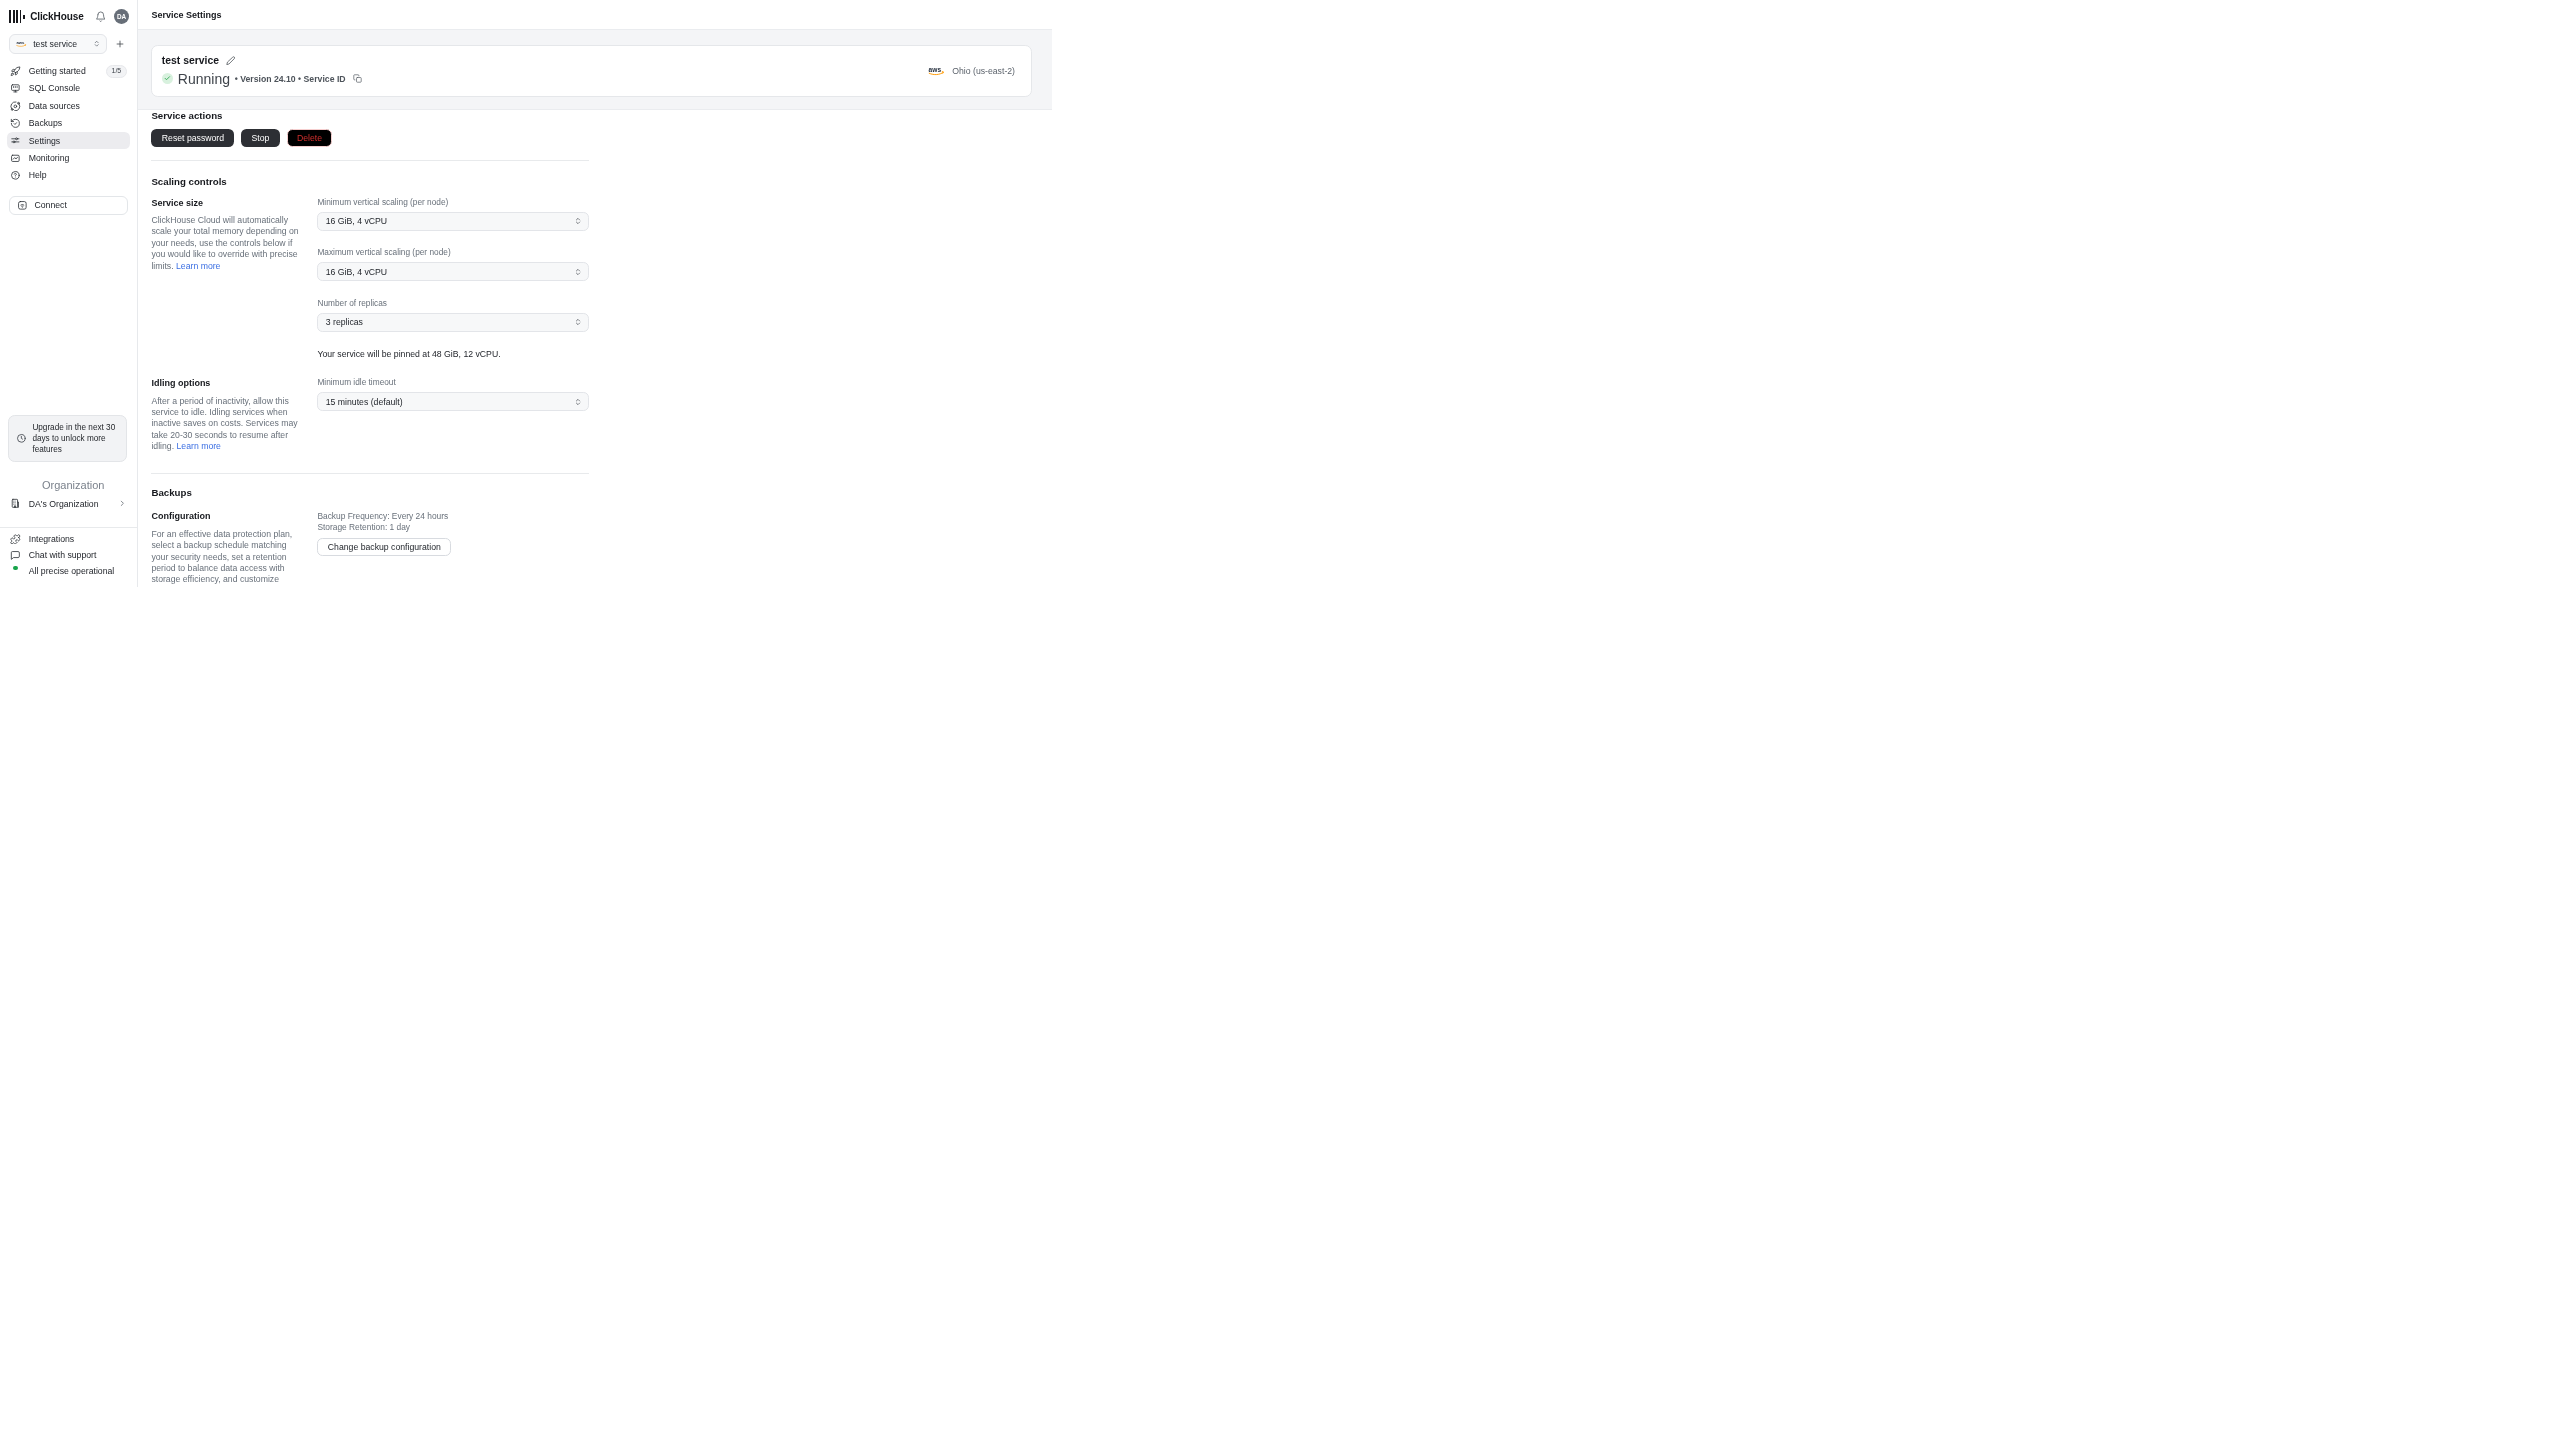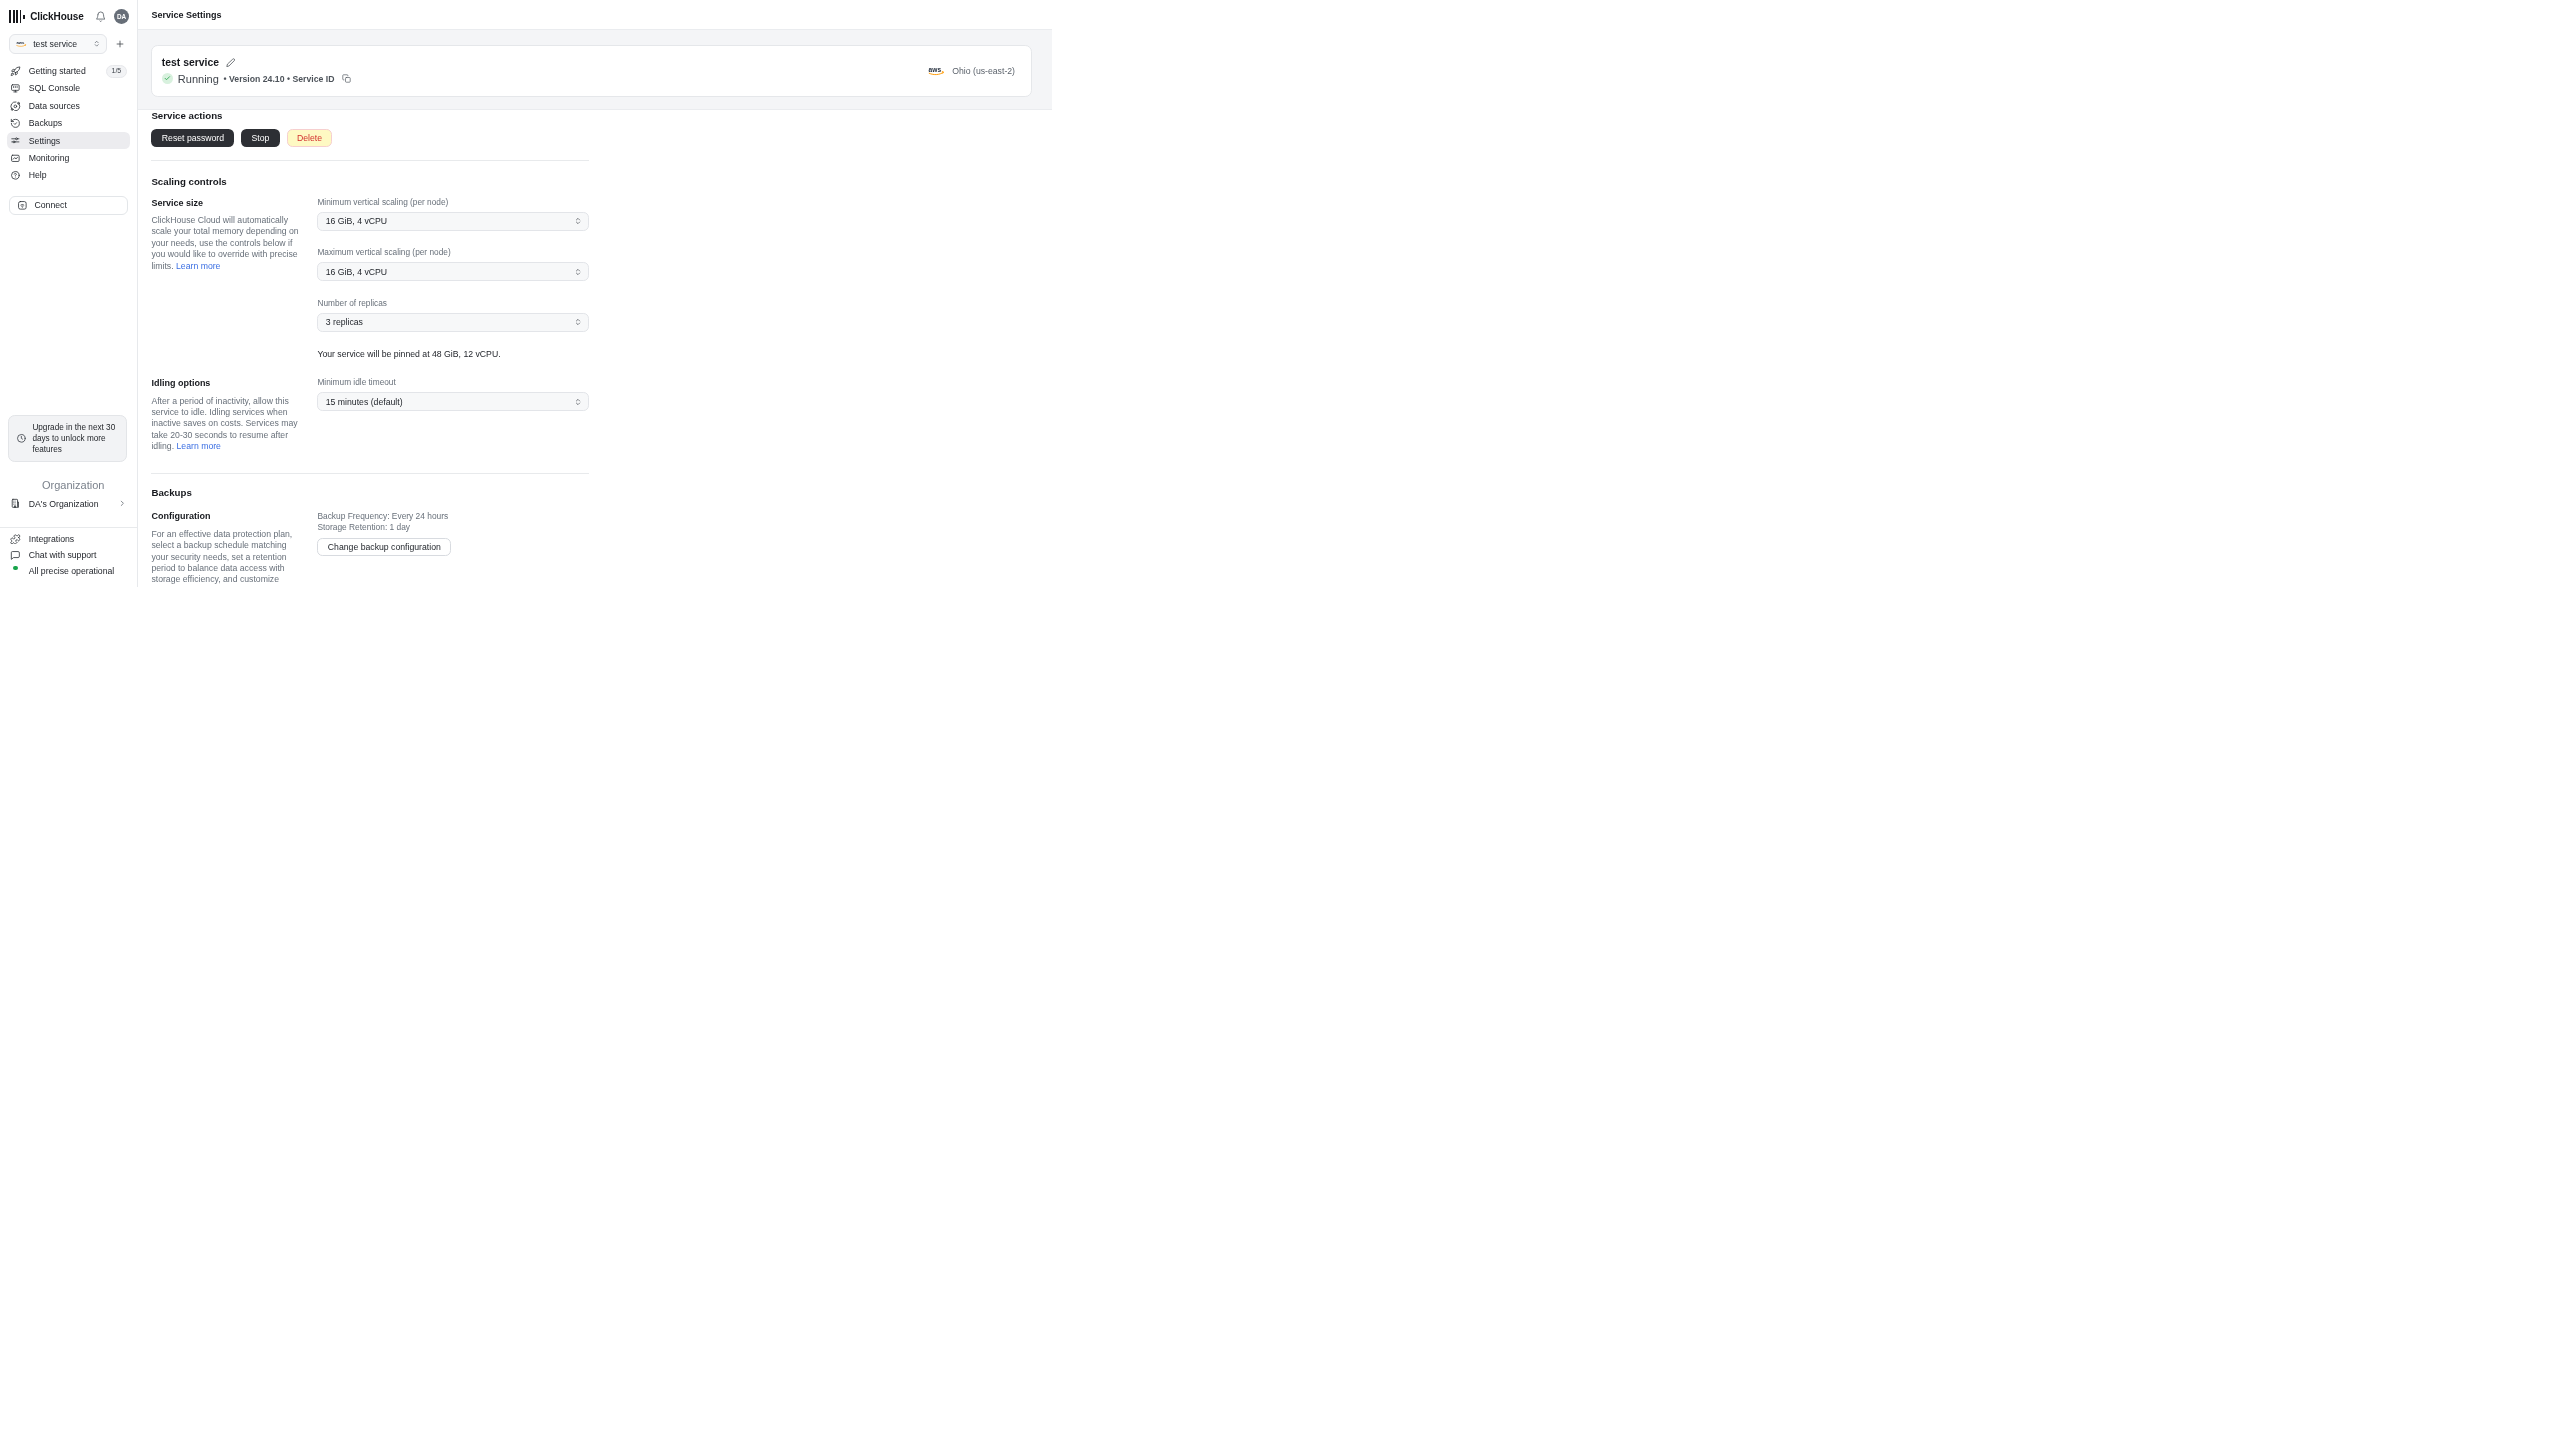--- a/index.html
+++ b/index.html
@@ -59,34 +59,34 @@
             padding-left:13.4px; font-size:9px; font-weight:600; color:#16181d; }
   .band { background:#f4f5f7; border-bottom:0.7px solid #eaecef; padding:14.8px 20px 12px 13.4px; }
   .card { background:#fff; border:0.7px solid #e5e7ea; border-radius:6.7px; height:52px;
           display:flex; align-items:center; justify-content:space-between; padding:0 16px 0 9.4px; }
   .card-name-row { display:flex; align-items:center; gap:6.7px; }
   .card-name { font-size:10.4px; font-weight:700; color:#17191e; }
   .pencil { color:#3c4147; display:flex; cursor:pointer; }
   .status-row { display:flex; align-items:center; gap:4.7px; margin-top:4.7px; }
   .okbadge { width:11.4px; height:11.4px; border-radius:50%; background:#d8f1de; display:flex;
              align-items:center; justify-content:center; color:#27a34b; }
-  .status-txt { color:#3f444b; font-size:11px; }
+  .status-txt { color:#3f444b; font-size:14px; }
   .meta-txt { color:#4d535a; font-size:8.7px;font-weight:bold; }
   .copy { color:#565c64; display:flex; margin-left:2.7px; cursor:pointer; }
   .region { display:flex; align-items:center; gap:6.7px; color:#5b626b; font-size:8.7px; }
 
   .content { padding-left:13.4px; width:451px; }
   .content hr { border:0; border-top:0.7px solid #e8eaec; margin:12.7px 0 0; width:438px; }
   h2.sec { font-size:9.7px; font-weight:700; color:#17191e; margin:0; }
   .sa { margin-top:25px; }
   .btnrow { display:flex; gap:6.7px; margin-top:8.7px; }
   .btn { height:18px; border-radius:5.4px; font-size:8.7px; display:inline-flex; align-items:center;
          padding:0 9.4px; cursor:pointer; border:0.7px solid transparent; font-family:inherit; }
   .btn-dark { background:#2d2f34; color:#fff; }
-  .btn-danger { background:#fef9c3; color:#d2302e; border-color:#f6cfcf; }
+  .btn-danger { background:#000000; color:#d2302e; border-color:#f6cfcf; }
   .btn-light { background:#fff; color:#1d2127; border-color:#d8dbe0; }
 
   .grid { display:grid; grid-template-columns:148px 272px; column-gap:18px; width:438px; }
   h3.sub { font-size:9px; font-weight:700; color:#17191e; margin:0 0 7.4px; }
   .desc { font-size:8.7px; color:#68707a; line-height:11.4px; margin:0; }
   .desc a { color:#3b6fe3; text-decoration:none; cursor:pointer; }
   .flabel { display:block; font-size:8.3px; color:#68707a; margin-bottom:4.7px; line-height:9.4px; }
   .select { height:19px; background:#f7f8f9; border:0.7px solid #e3e5e9; border-radius:5.4px;
             display:flex; align-items:center; justify-content:space-between; padding:0 6.7px 0 7.4px;
             font-size:8.7px; color:#1d2127; cursor:pointer; }

